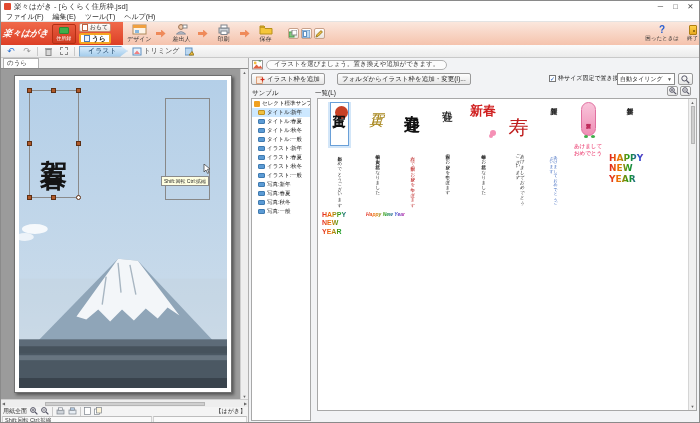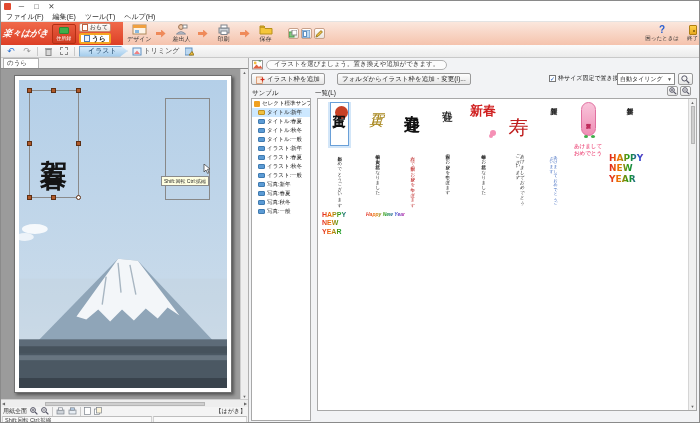--- a/index.html
+++ b/index.html
@@ -113,20 +113,21 @@
   .rainbow{font-weight:bold;background:linear-gradient(90deg,#e02020,#f07800,#18a018,#2048d0,#c820a0);-webkit-background-clip:text;background-clip:text;color:transparent;}
   .grow2{display:flex;gap:8px;align-items:flex-start;margin-top:6px;padding-left:1px;}
 </style>
 </head>
 <body>
 
 <div id="app">
 
   <div class="titlebar">
     <span class="appicon"></span>
+    <span class="wtitle">楽々はがき - [らくらく住所枠.jsd]</span>
     <span class="wbtn">─</span>
     <span class="wbtn">□</span>
     <span class="wbtn">✕</span>
   </div>
 
   <div class="menubar">
     <span>ファイル(F)</span>
     <span>編集(E)</span>
     <span>ツール(T)</span>
     <span>ヘルプ(H)</span>

